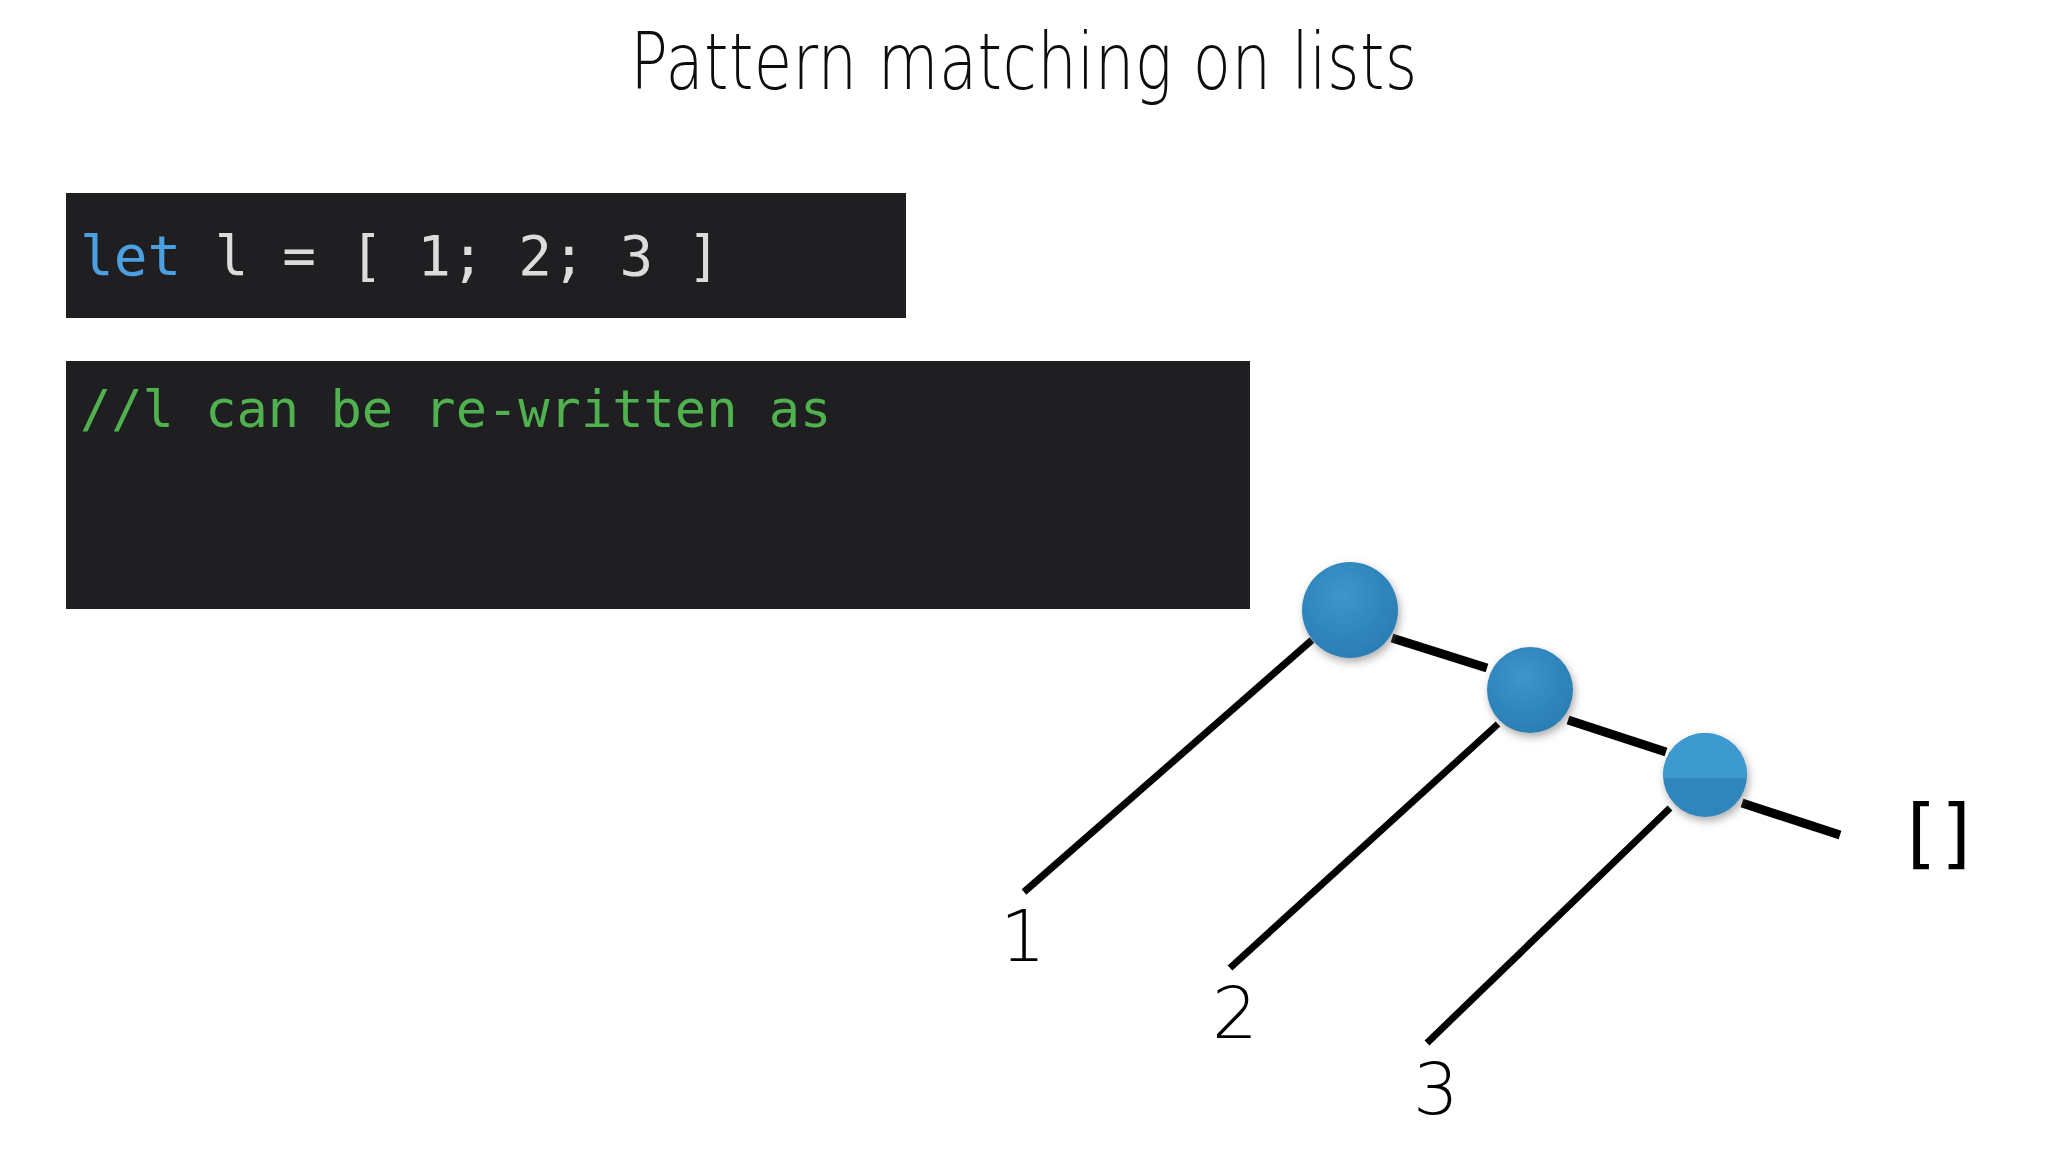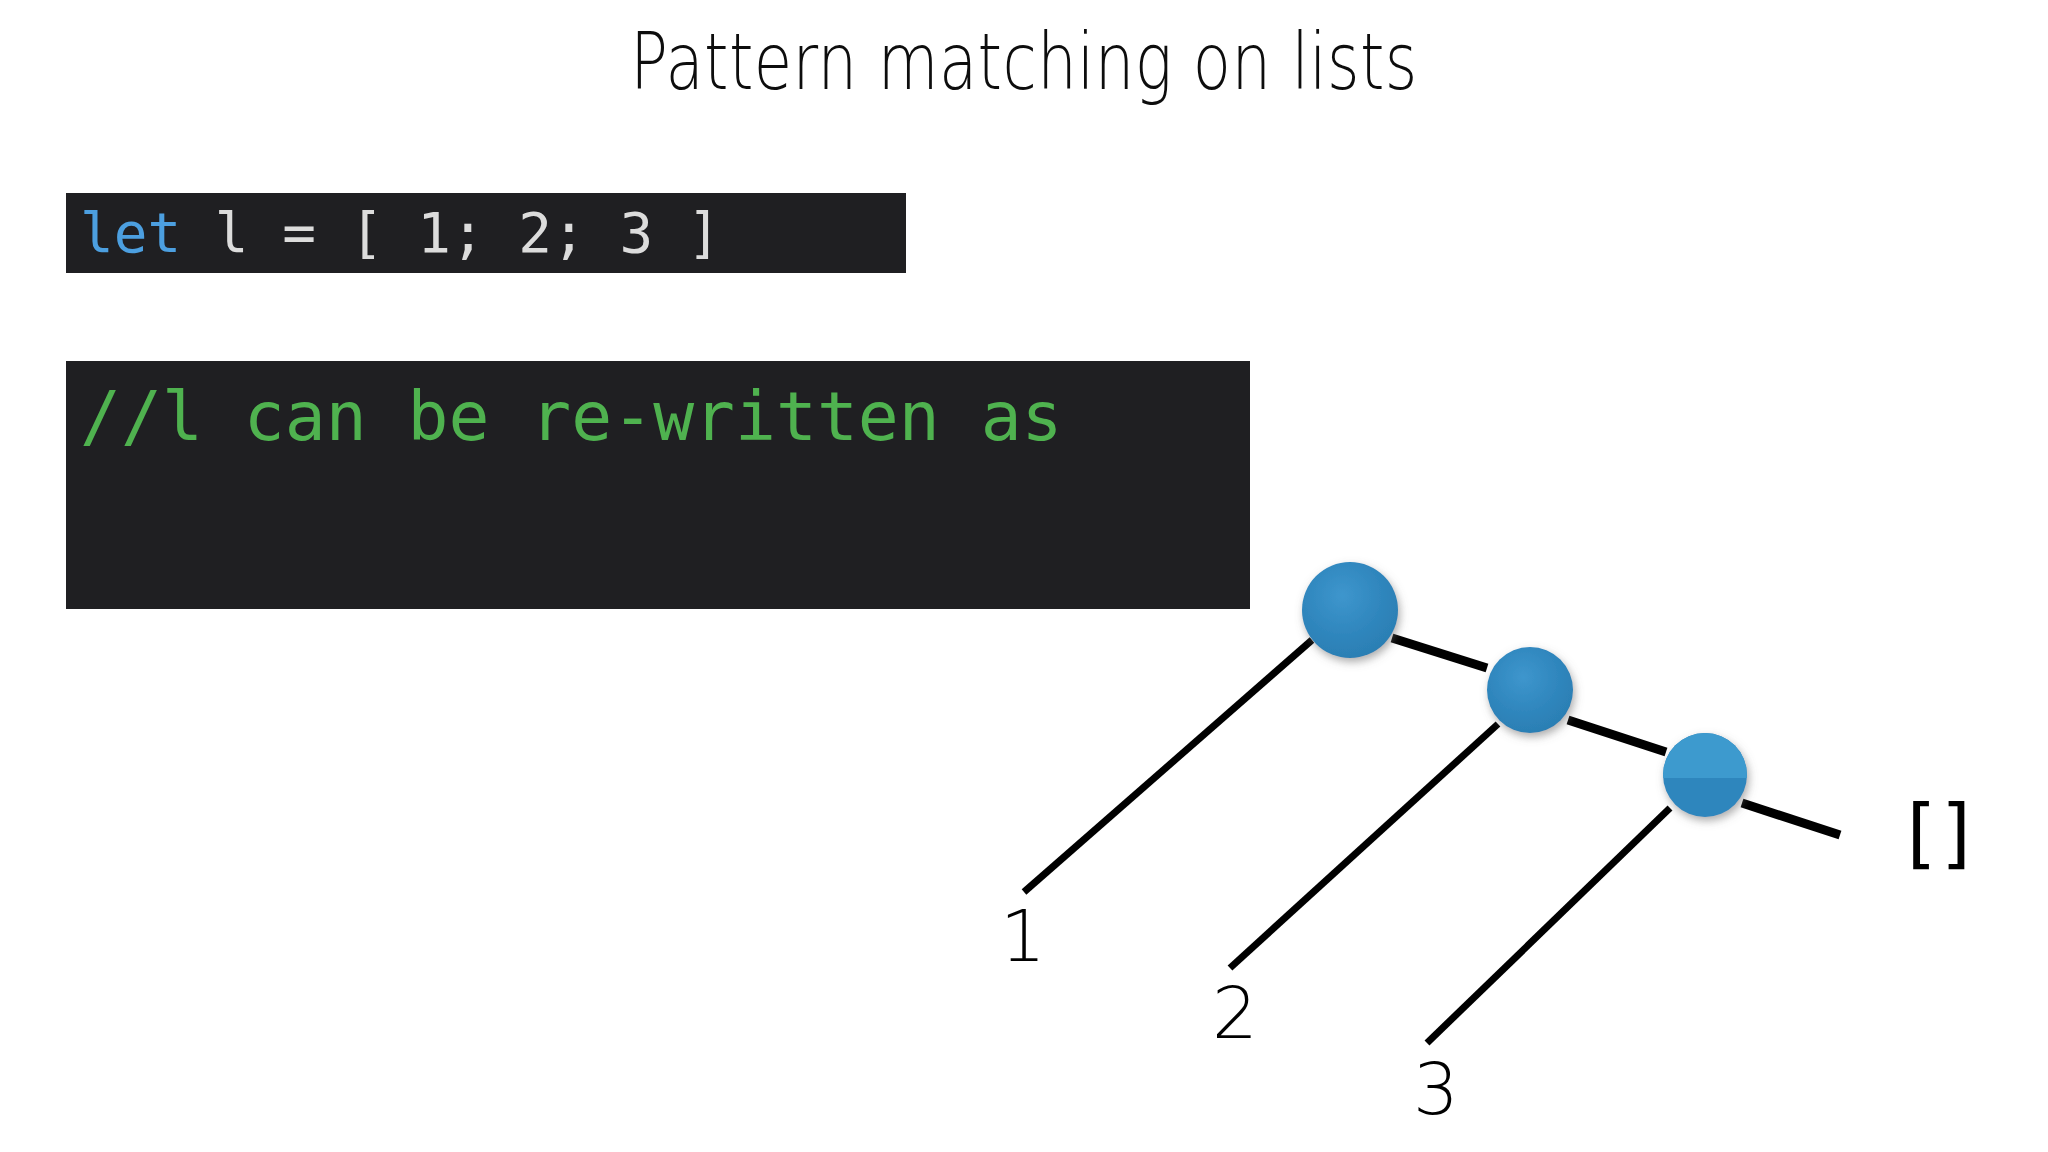--- a/index.html
+++ b/index.html
@@ -38,41 +38,41 @@
     position: absolute;
     background: #1f1f22;
     font-family: "DejaVu Sans Mono", monospace;
     color: #d8d8d8;
     box-sizing: border-box;
   }
   #code-block-1 {
     left: 66px;
     top: 193px;
     width: 840px;
-    height: 80px;
+    height: 125px;
     padding: 0 0 0 14px;
     display: flex;
     align-items: center;
   }
   #code-block-2 {
     left: 66px;
     top: 361px;
     width: 1184px;
     height: 248px;
     padding: 22px 0 0 14px;
   }
   .code-line {
     font-size: 56px;
     line-height: 1.0;
     white-space: pre;
     letter-spacing: 0px;
   }
   #code-block-1 .code-line { font-size: 56px; }
   #code-block-2 .line-comment {
-    font-size: 68px;
+    font-size: 52px;
     margin-bottom: 62px;
   }
   #code-block-2 .line-cons { font-size: 56px; }
 
   .tok-keyword { color: #4c9fe0; }
   .tok-plain   { color: #dcdcdc; }
   .tok-comment { color: #4fb24f; }
   .tok-op      { color: #4ec9b0; }
 
   

